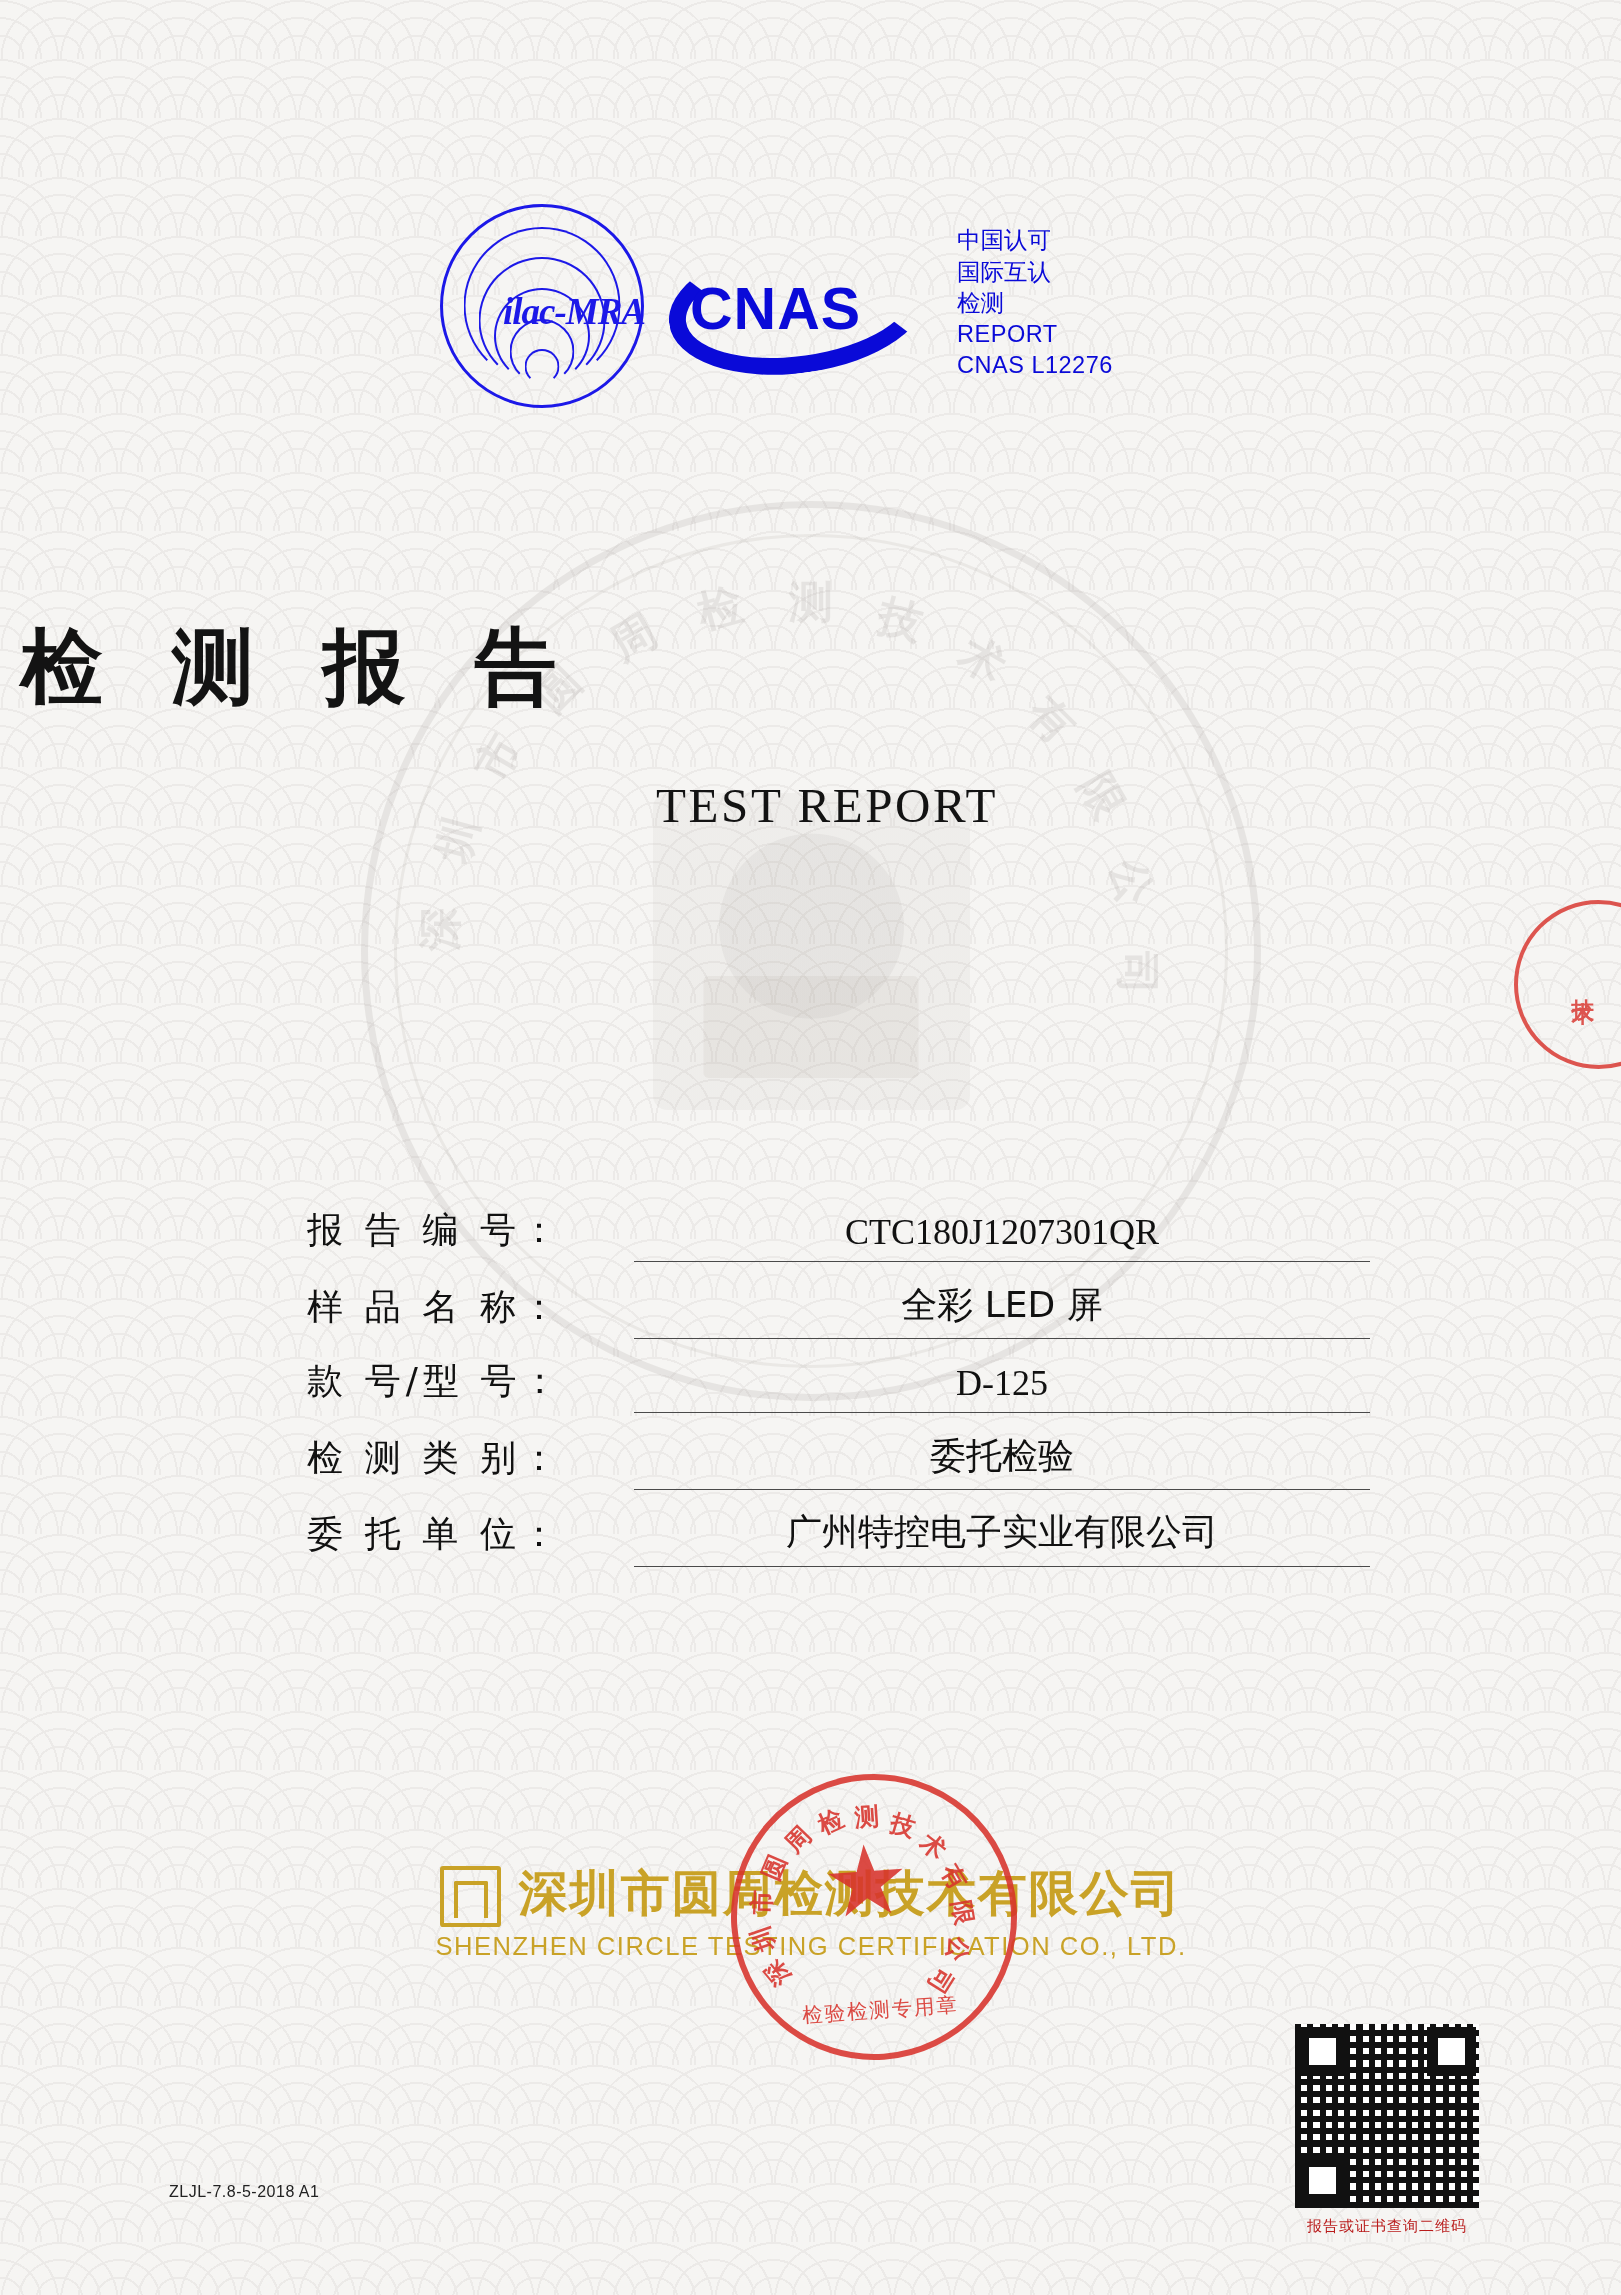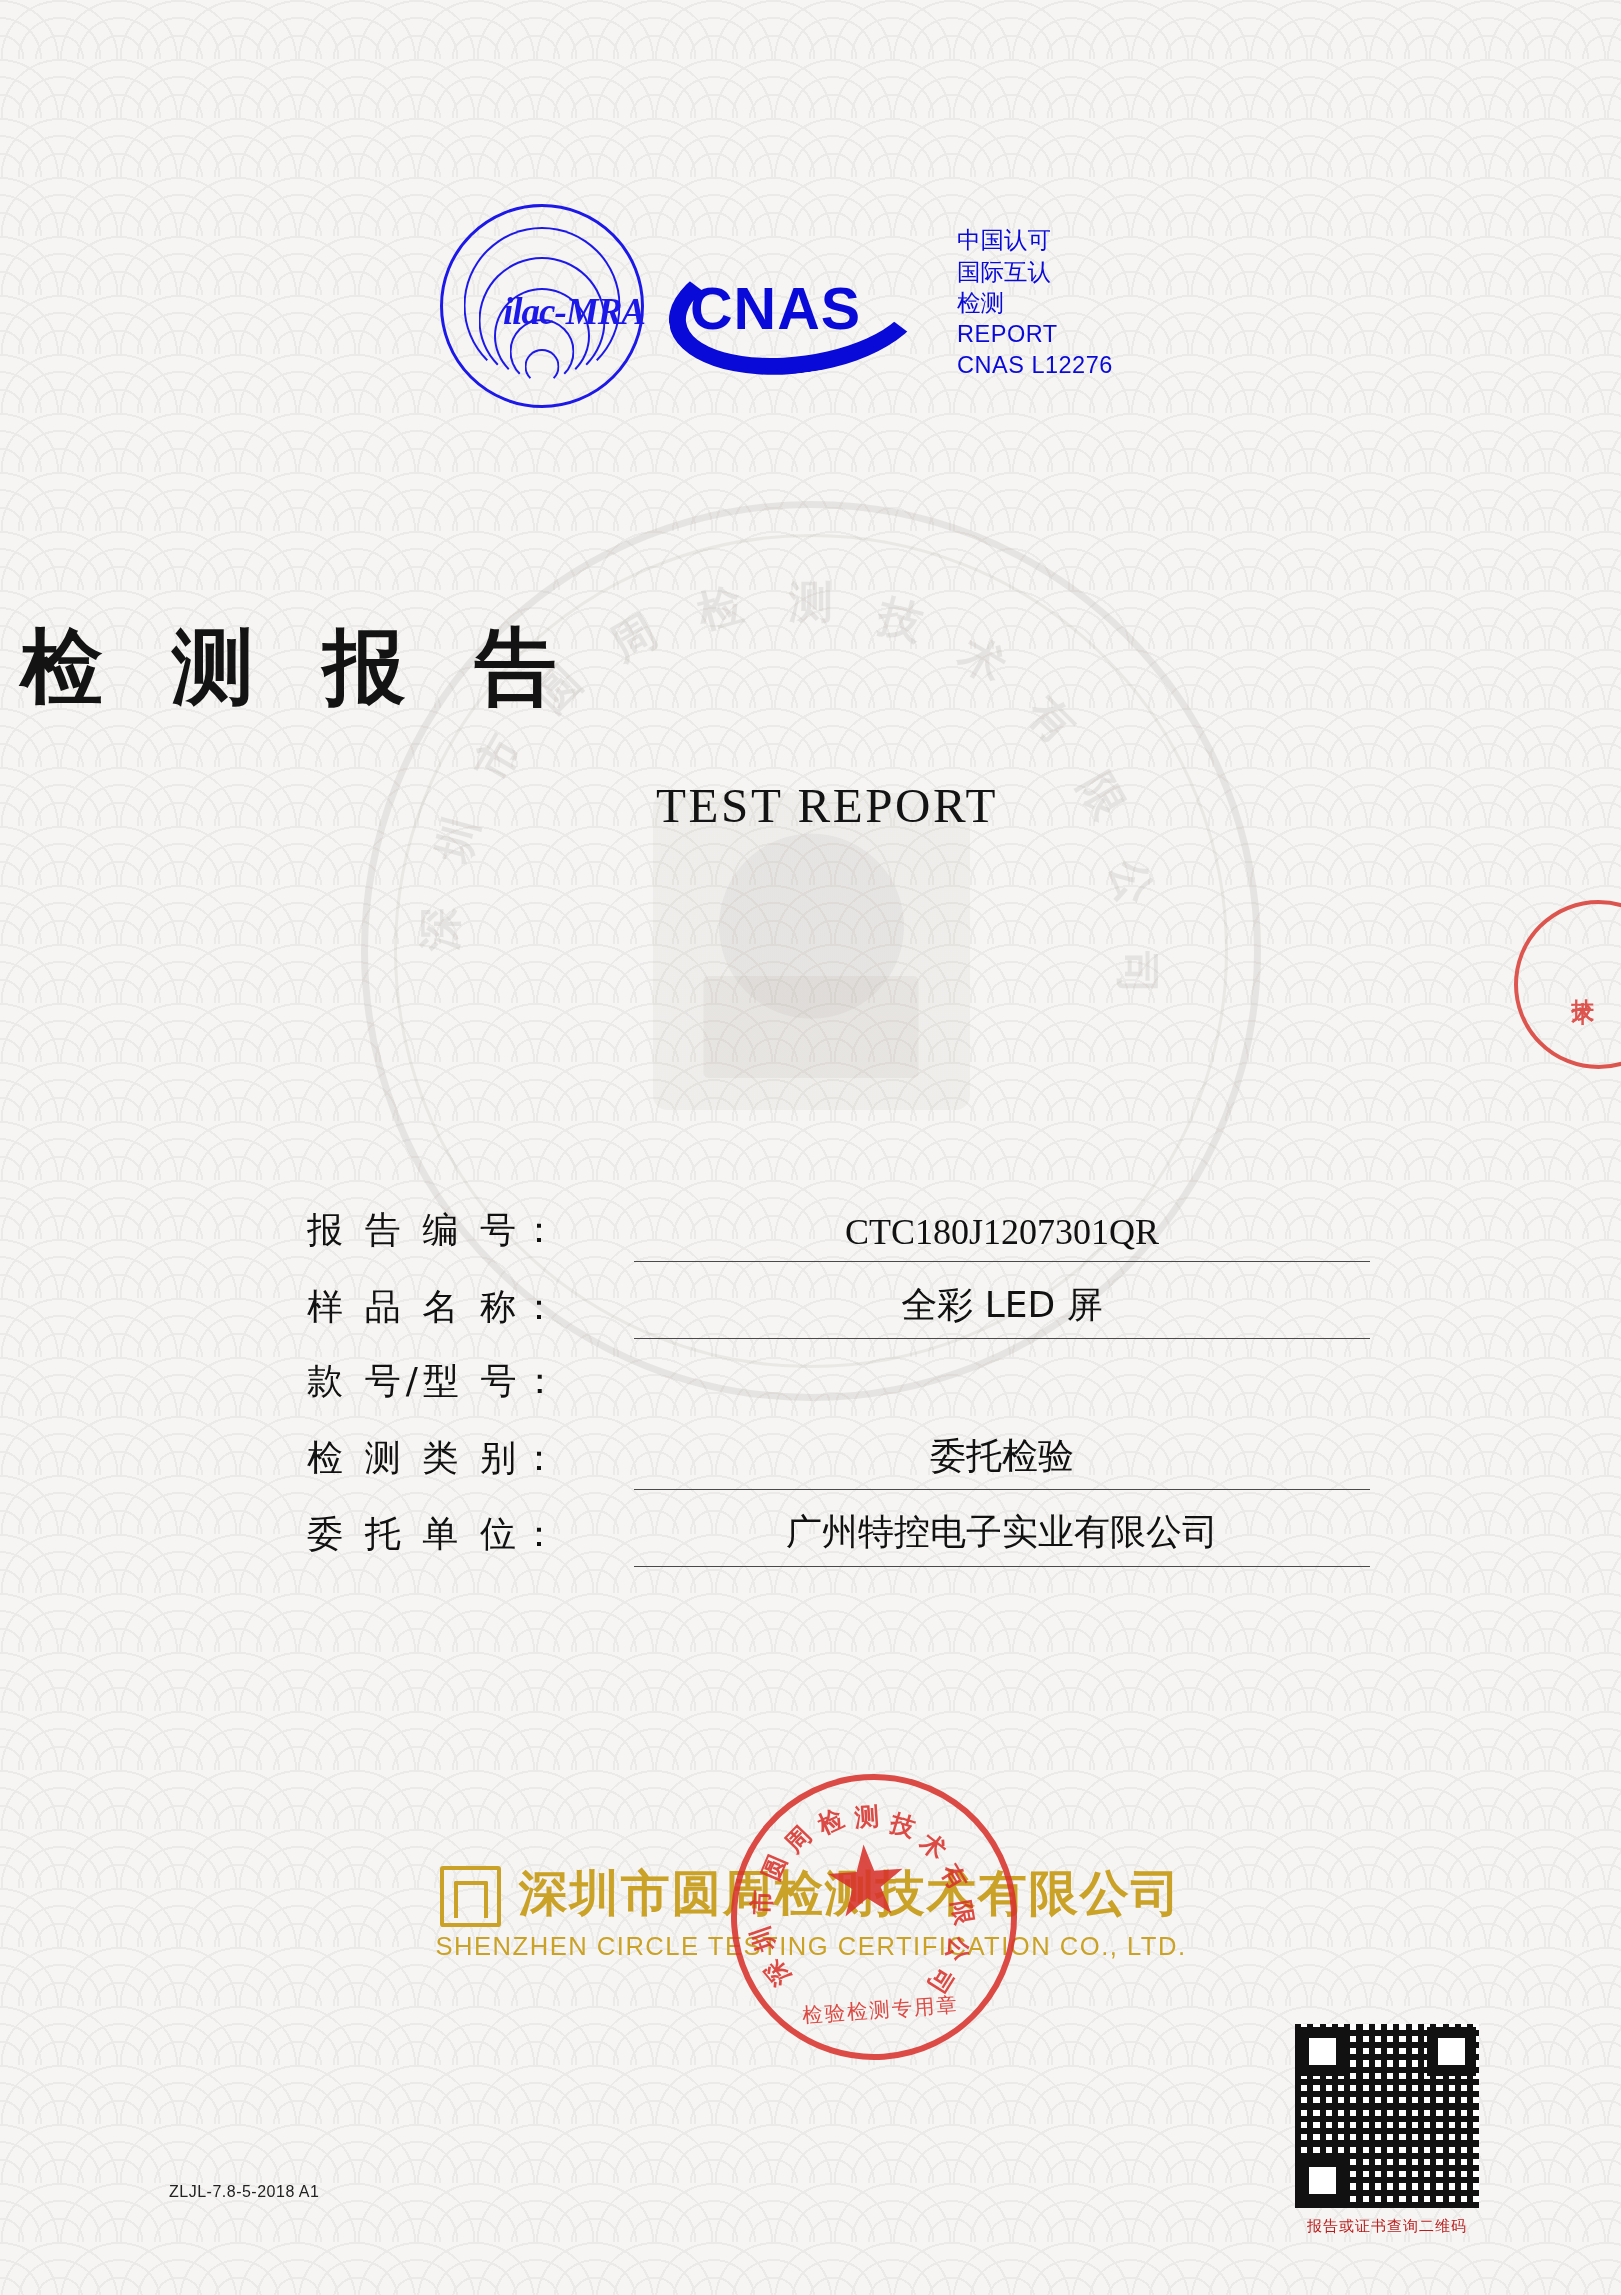--- a/index.html
+++ b/index.html
@@ -501,20 +501,21 @@
       <div class="field-value">CTC180J1207301QR</div>
     </div>
 
     <div class="field-row">
       <div class="field-label">样 品 名 称：</div>
       <div class="field-value cn">全彩 LED 屏</div>
     </div>
 
     <div class="field-row">
       <div class="field-label">款 号/型 号：</div>
+      <div class="field-value">D-125</div>
     </div>
 
     <div class="field-row">
       <div class="field-label">检 测 类 别：</div>
       <div class="field-value cn">委托检验</div>
     </div>
 
     <div class="field-row">
       <div class="field-label">委 托 单 位：</div>
       <div class="field-value cn">广州特控电子实业有限公司</div>

